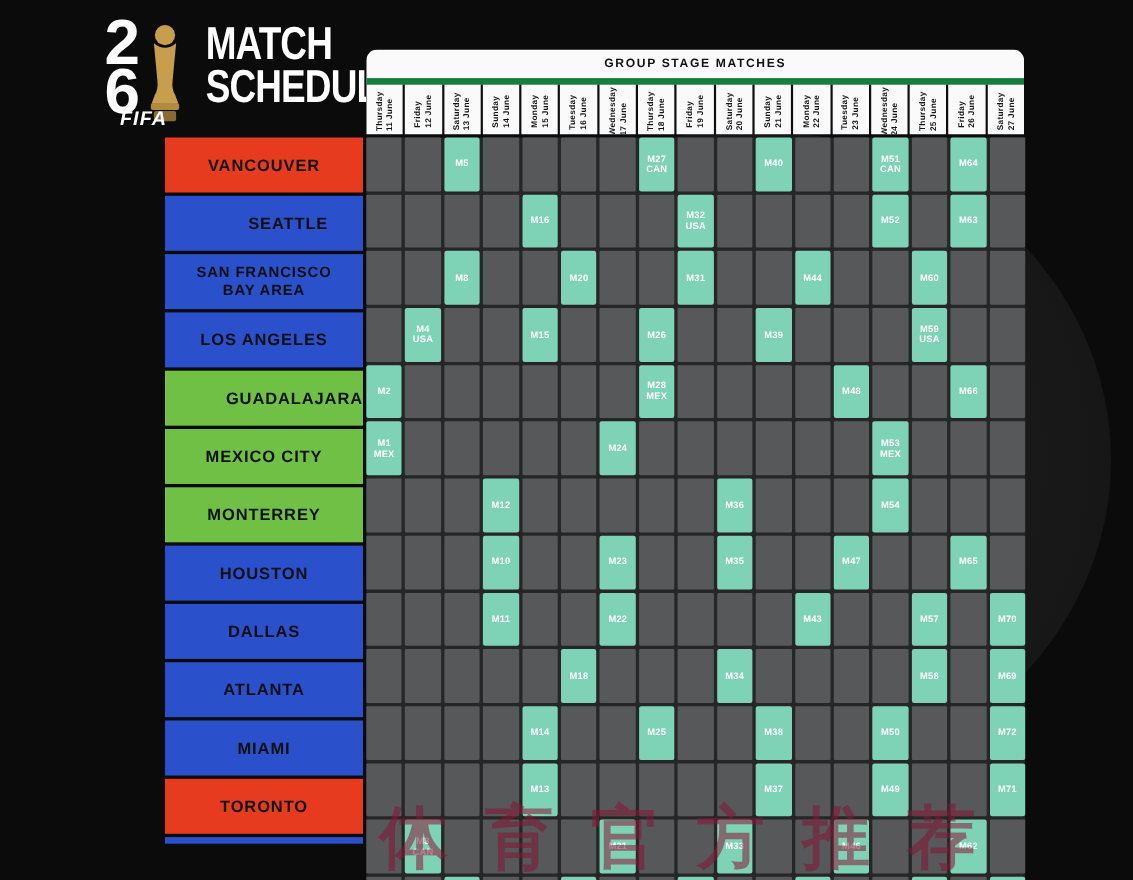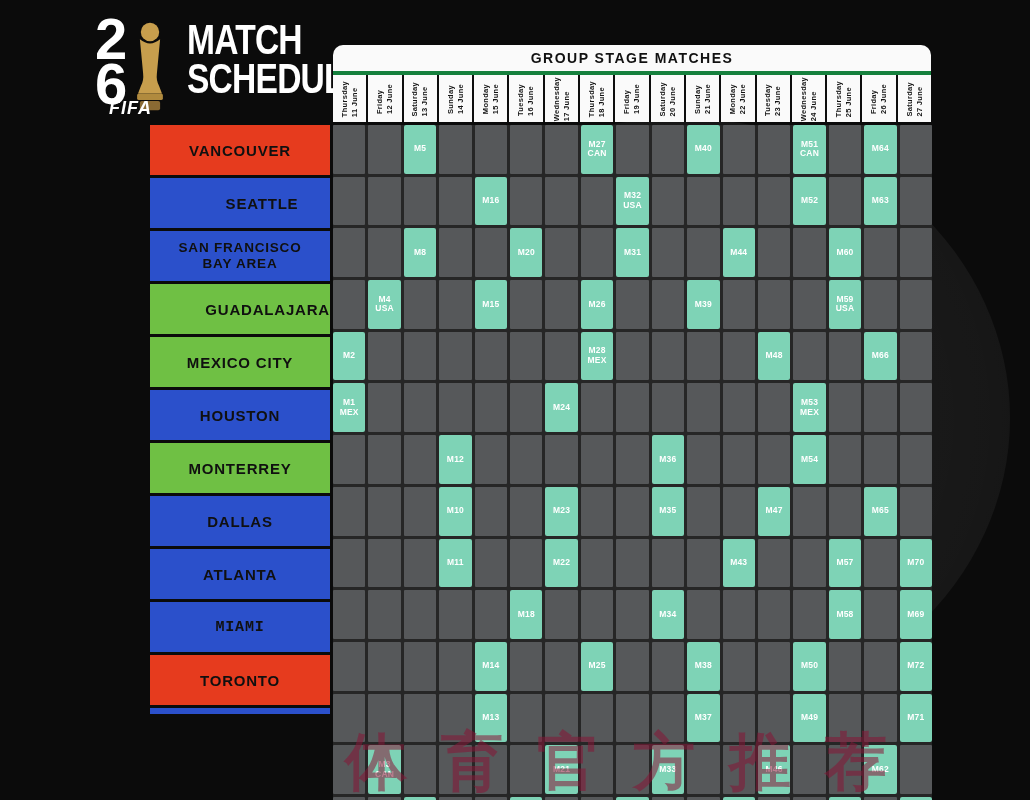--- a/index.html
+++ b/index.html
@@ -15,23 +15,23 @@
   .d6{position:absolute;left:0;top:47px;}
   .trophy{position:absolute;left:36px;top:6px;height:92px;width:38px;}
   .fifa{position:absolute;left:14px;top:84px;font-weight:900;font-style:italic;
         font-size:18px;color:#ffffff;letter-spacing:1px;}
   .title{margin-left:4px;margin-top:6px;}
   .tl1,.tl2{font-weight:900;font-size:42px;line-height:0.93;color:#ffffff;letter-spacing:-1px;
             transform:scaleX(0.8);transform-origin:left;}
   
   .band{position:absolute;left:333px;top:45px;width:598px;height:77px;background:#0d0d0d;
         border-radius:10px 10px 0 0;overflow:hidden;z-index:10;}
-  .band-title{height:26px;background:var(--band);border-bottom:4px solid #15803d;
+  .band-title{height:26px;background:var(--band);border-bottom:6px solid #15803d;
               display:flex;align-items:center;justify-content:center;
-              font-weight:bold;font-size:14px;letter-spacing:1.5px;color:#111;}
+              font-weight:bold;font-size:11px;letter-spacing:1.5px;color:#111;}
   .date-row{height:49px;display:grid;grid-template-columns:repeat(17,1fr);gap:2px;background:#0d0d0d;}
   .date-cell{background:var(--band);display:flex;}
   .vert{writing-mode:vertical-rl;transform:rotate(180deg);margin:auto;
         font-size:7.5px;font-weight:bold;line-height:1.3;color:#141414;letter-spacing:.3px;}
   .vert span{display:block;white-space:nowrap;}
   
   .labels{position:absolute;left:150px;top:125px;width:180px;z-index:10;}
   .city-label{height:50px;margin-bottom:3px;display:flex;flex-direction:column;
               align-items:center;justify-content:center;
               font-weight:bold;font-size:15px;letter-spacing:.8px;color:var(--label_text);}
@@ -186,39 +186,42 @@
       <div class="city-label" style="background: var(--red);">
         <div class="cline">VANCOUVER</div>
       </div>
       <div class="city-label" style="background: var(--blue); padding-left: 44px;">
         <div class="cline">SEATTLE</div>
       </div>
       <div class="city-label two-line" style="background: var(--blue);">
         <div class="cline">SAN FRANCISCO</div>
         <div class="cline">BAY AREA</div>
       </div>
+      <div class="city-label" style="background: var(--blue);">
+        <div class="cline">LOS ANGELES</div>
+      </div>
       <div class="city-label" style="background: var(--green); align-items: flex-end;">
         <div class="cline">GUADALAJARA</div>
       </div>
       <div class="city-label" style="background: var(--green);">
         <div class="cline">MEXICO CITY</div>
       </div>
+      <div class="city-label" style="background: var(--green);">
+        <div class="cline">MONTERREY</div>
+      </div>
       <div class="city-label" style="background: var(--blue);">
         <div class="cline">HOUSTON</div>
       </div>
-      <div class="city-label" style="background: var(--green);">
-        <div class="cline">MONTERREY</div>
-      </div>
       <div class="city-label" style="background: var(--blue);">
         <div class="cline">DALLAS</div>
       </div>
       <div class="city-label" style="background: var(--blue);">
         <div class="cline">ATLANTA</div>
       </div>
-      <div class="city-label" style="background: var(--blue); font-family: Liberation Mono, monospace;">
+      <div class="city-label" style="background: var(--blue);">
         <div class="cline">MIAMI</div>
       </div>
       <div class="city-label" style="background: var(--red);">
         <div class="cline">TORONTO</div>
       </div>
       <div class="city-label sliver" style="background: var(--blue);"></div>
     </div>
   <div class="grid" id="match-grid">
       <div class="cell"></div>
       <div class="cell"></div>

